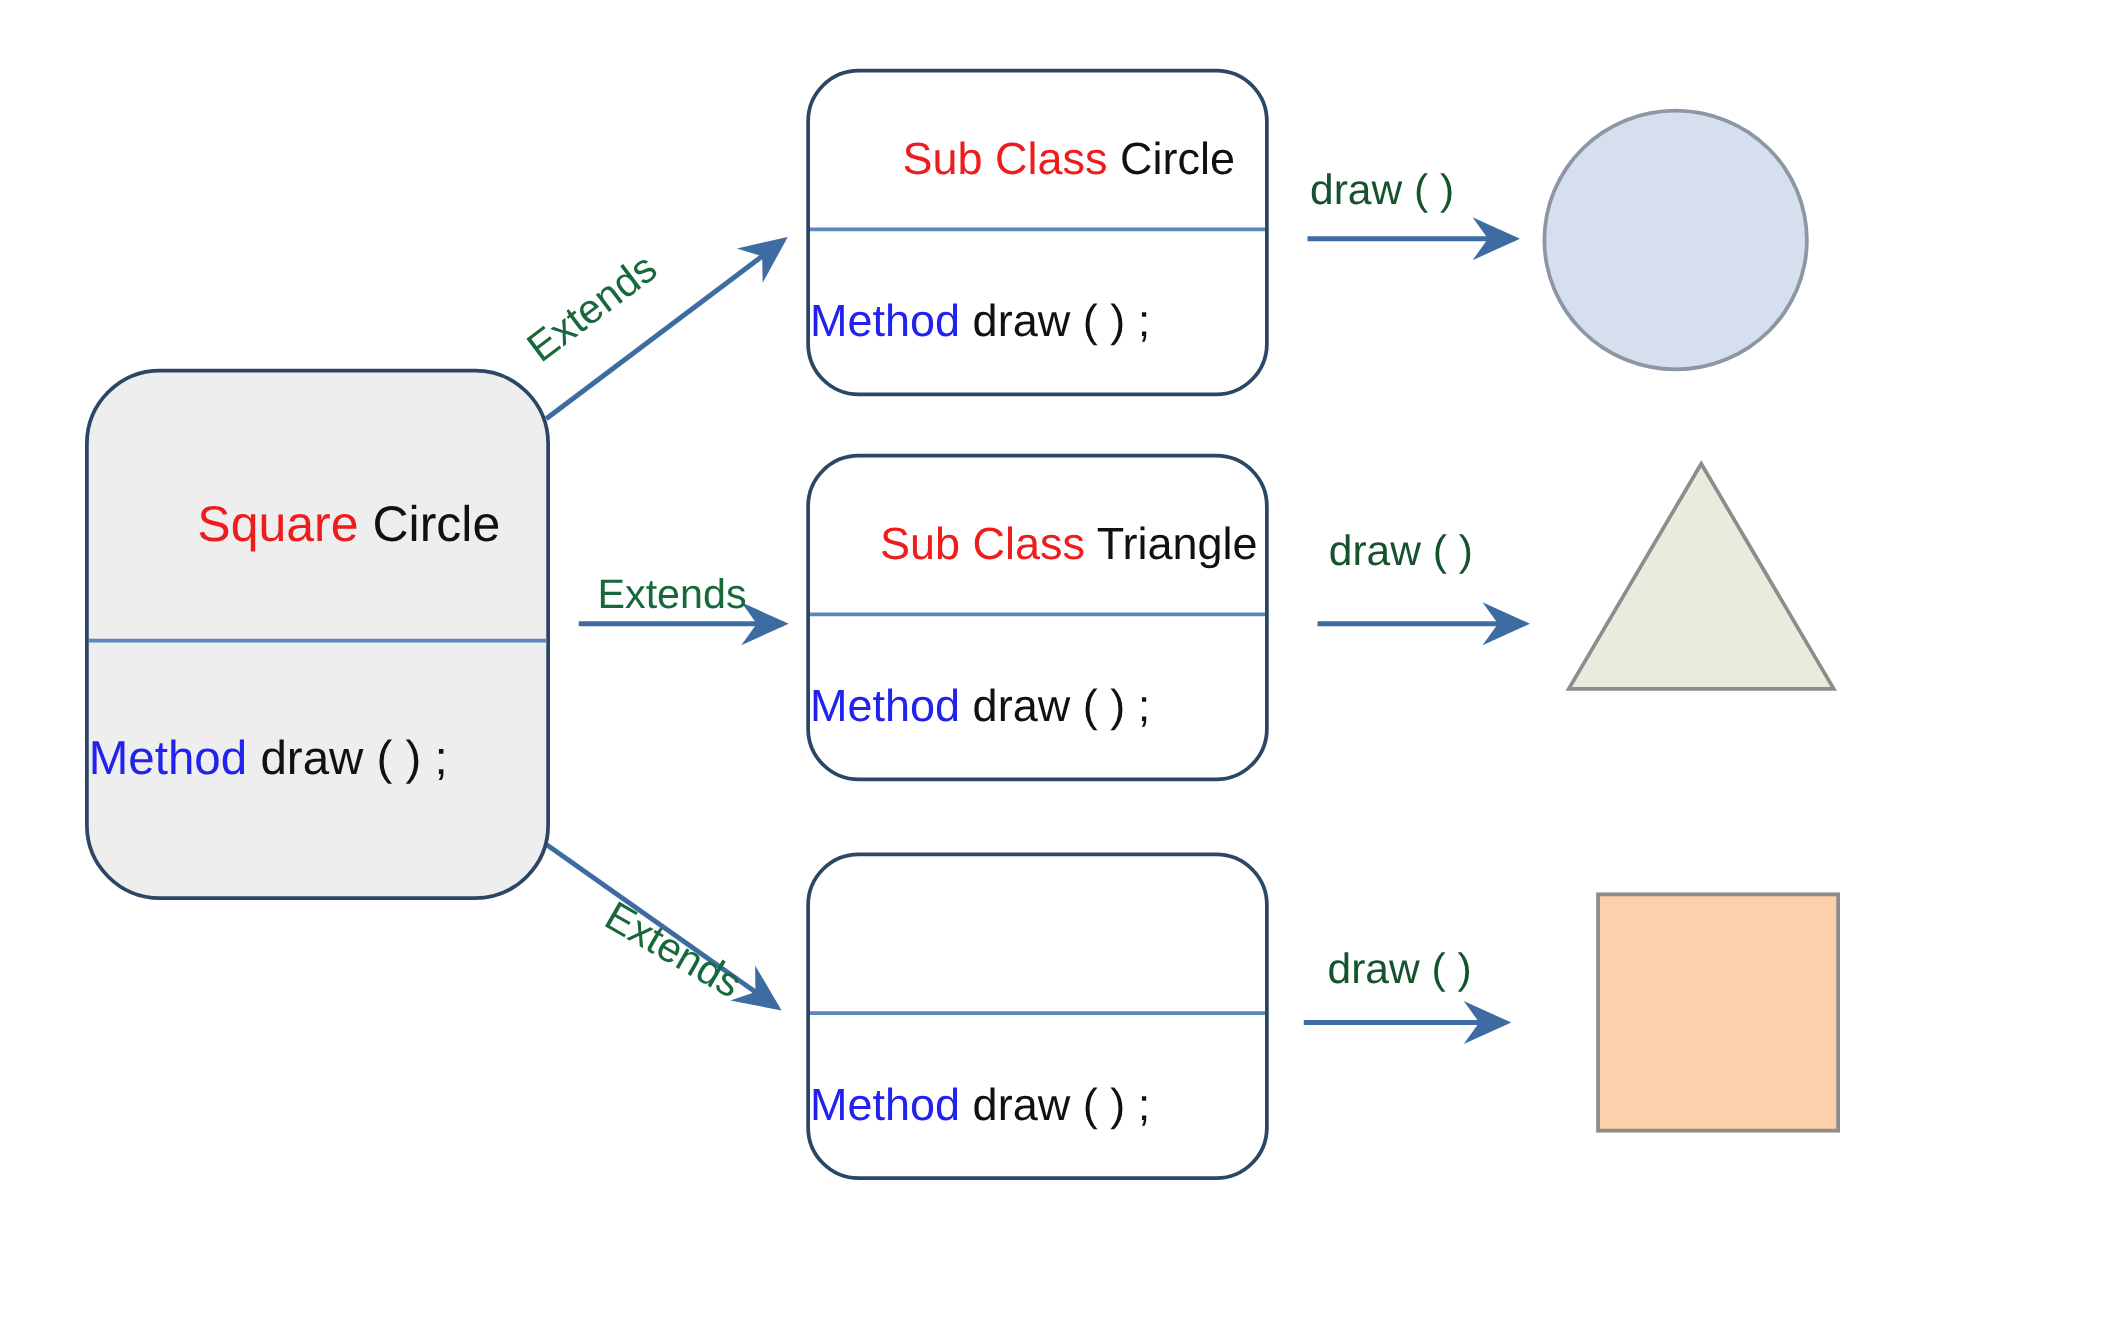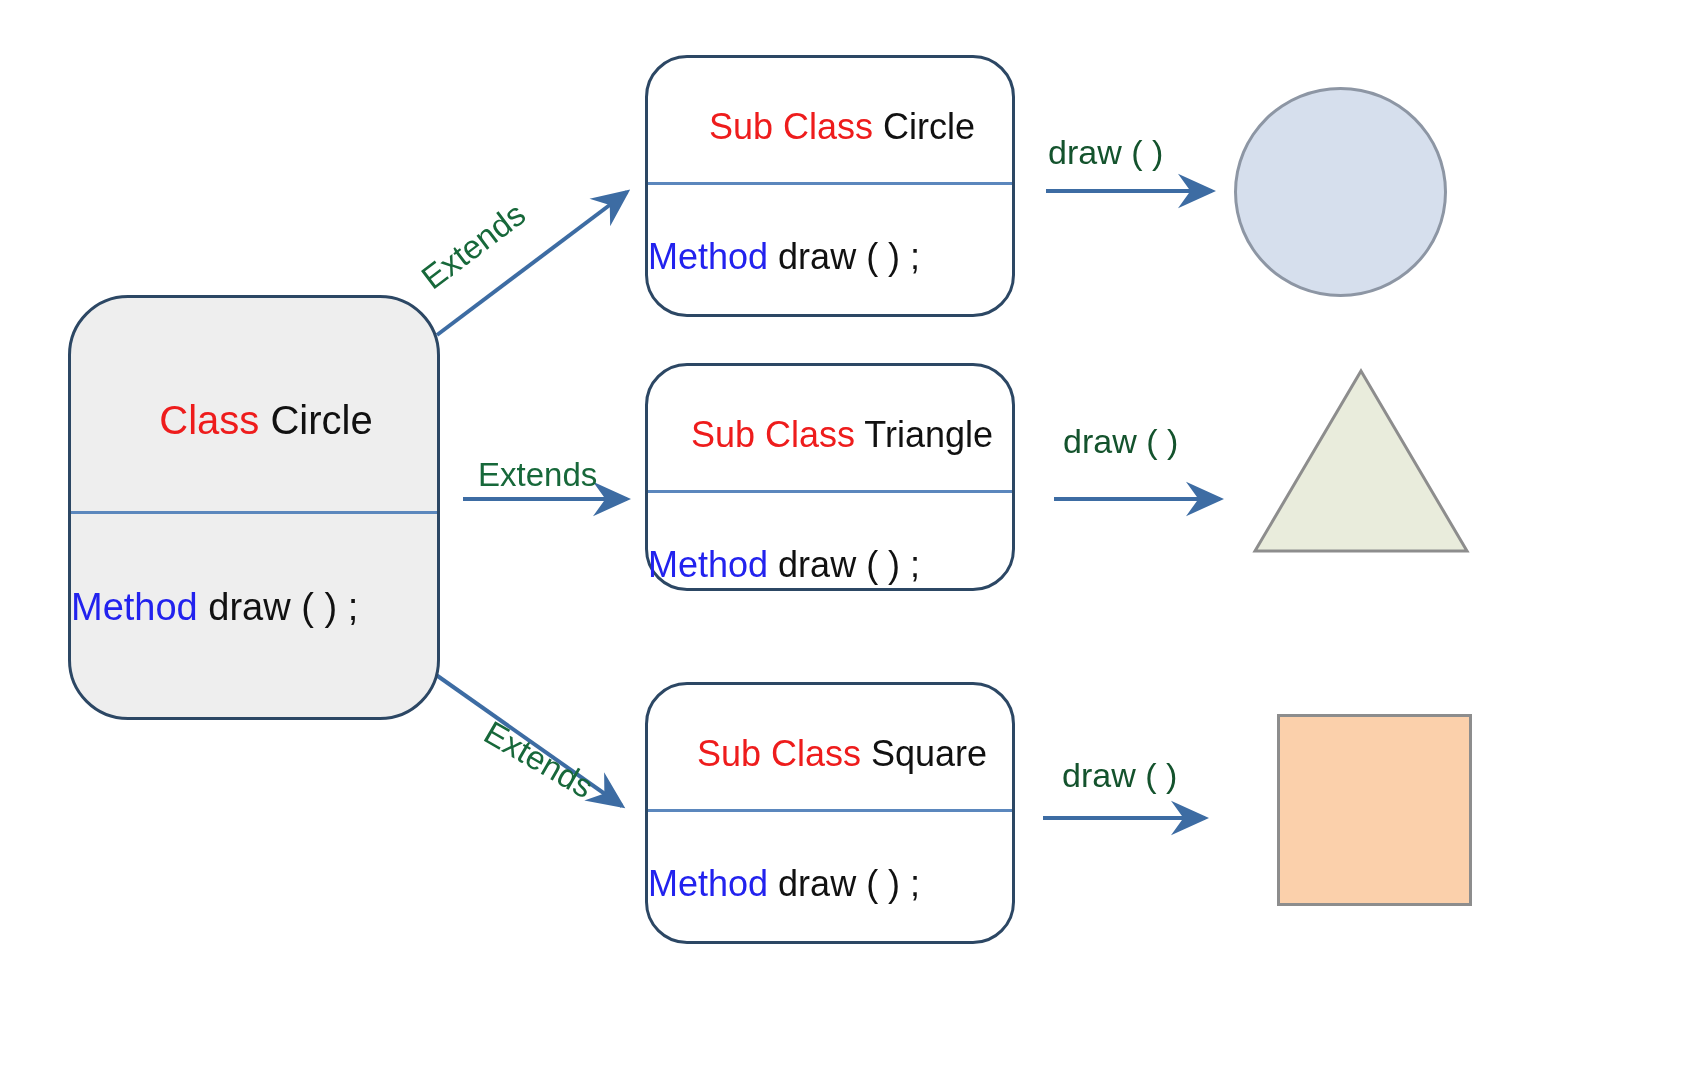--- a/index.html
+++ b/index.html
@@ -23,21 +23,21 @@
     border: 3px solid #2c4764;
     background: #ffffff;
     border-radius: 42px;
   }
   .clsbox.parent {
     background: #eeeeee;
     border-radius: 60px;
   }
   .cls-title {
     position: absolute;
-    left: 0;
+    left: 13px;
     width: 100%;
     text-align: center;
     white-space: nowrap;
     font-size: 36px;
     color: #111111;
     padding-left: 12px;
   }
   .cls-title .kw { color: #ee1c1c; }
 
   .cls-divider {
@@ -121,21 +121,21 @@
     <line x1="463" y1="499" x2="627" y2="499" stroke="#3d6ca3" stroke-width="4" marker-end="url(#ah)"></line>
     <line x1="432" y1="672" x2="622" y2="806" stroke="#3d6ca3" stroke-width="4" marker-end="url(#ah)"></line>
 
     <line x1="1046" y1="191" x2="1212" y2="191" stroke="#3d6ca3" stroke-width="4" marker-end="url(#ah)"></line>
     <line x1="1054" y1="499" x2="1220" y2="499" stroke="#3d6ca3" stroke-width="4" marker-end="url(#ah)"></line>
     <line x1="1043" y1="818" x2="1205" y2="818" stroke="#3d6ca3" stroke-width="4" marker-end="url(#ah)"></line>
   </svg>
 
   <div class="clsbox parent" style="left:68px; top:295px; width:372px; height:425px;">
     <div class="cls-title" style="top:100px;">
-      <span class="kw">Class</span>
+      <span class="kw">Square</span>
       <span>Circle</span>
     </div>
     <div class="cls-divider" style="top:213px;"></div>
     <div class="cls-method" style="top:288px;">
       <span class="kw">Method</span>
       <span>draw ( ) ;</span>
     </div>
   </div>
 
   <div class="clsbox" style="left:645px; top:55px; width:370px; height:262px;">
@@ -143,37 +143,33 @@
       <span class="kw">Sub Class</span>
       <span>Circle</span>
     </div>
     <div class="cls-divider" style="top:124px;"></div>
     <div class="cls-method" style="top:178px;">
       <span class="kw">Method</span>
       <span>draw ( ) ;</span>
     </div>
   </div>
 
-  <div class="clsbox" style="left:645px; top:363px; width:370px; height:228px;">
+  <div class="clsbox" style="left:645px; top:363px; width:370px; height:262px;">
     <div class="cls-title" style="top:48px;">
       <span class="kw">Sub Class</span>
       <span>Triangle</span>
     </div>
     <div class="cls-divider" style="top:124px;"></div>
     <div class="cls-method" style="top:178px;">
       <span class="kw">Method</span>
       <span>draw ( ) ;</span>
     </div>
   </div>
 
   <div class="clsbox" style="left:645px; top:682px; width:370px; height:262px;">
-    <div class="cls-title" style="top:48px;">
-      <span class="kw">Sub Class</span>
-      <span>Square</span>
-    </div>
     <div class="cls-divider" style="top:124px;"></div>
     <div class="cls-method" style="top:178px;">
       <span class="kw">Method</span>
       <span>draw ( ) ;</span>
     </div>
   </div>
 
   <div class="extends-label" style="left:426px; top:263px; transform: rotate(-37deg);">Extends</div>
 
   <div class="extends-label" style="left:478px; top:456px;">Extends</div>

